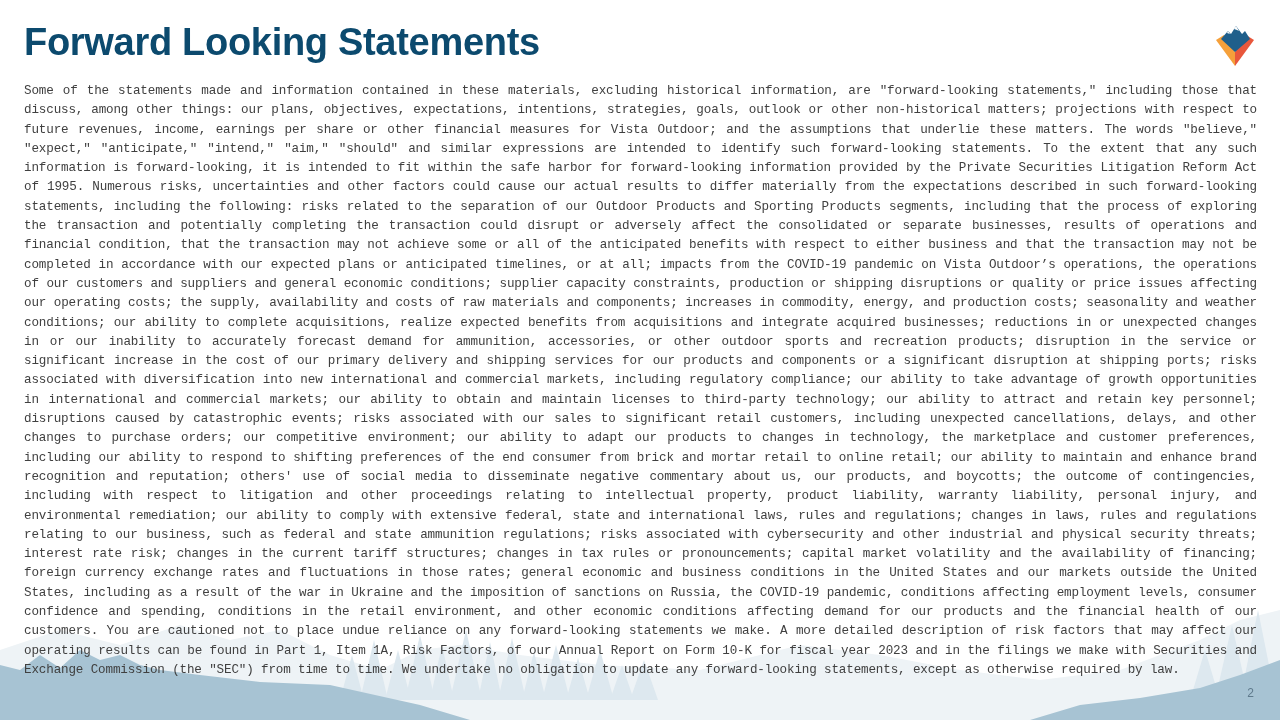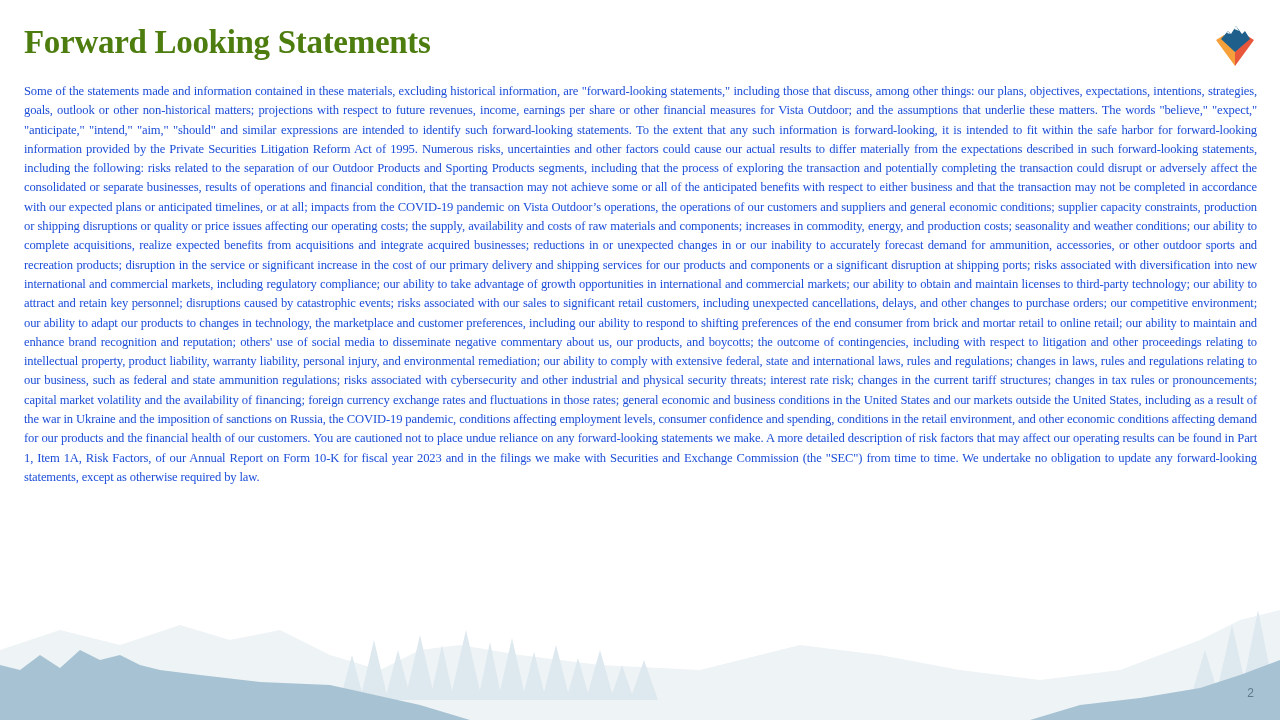--- a/index.html
+++ b/index.html
@@ -3,29 +3,29 @@
   <meta charset="utf-8">
   <style>
     html, body { margin: 0; padding: 0; }
     body {
       width: 1280px; height: 720px; overflow: hidden; position: relative;
       background: #ffffff;
       font-family: "Liberation Sans", "DejaVu Sans", sans-serif;
     }
     .title {
       position: absolute; left: 24px; top: 22px;
-      font-family: Liberation Serif, serif;
-      font-weight: bold; font-size: 33px; color: #4d7c0f;
+      font-family: Liberation Sans, sans-serif;
+      font-weight: bold; font-size: 38px; color: #0c4a6e;
       letter-spacing: -0.3px; margin: 0; line-height: 40px;
     }
     .logo { position: absolute; left: 1212px; top: 22px; width: 46px; height: 46px; }
     .body-text {
       position: absolute; left: 24px; top: 82px; width: 1233px;
-      font-family: Liberation Serif, serif;
-      font-size: 12.6px; line-height: 19.3px; color: #1d4ed8;
+      font-family: Liberation Mono, monospace;
+      font-size: 12.6px; line-height: 19.3px; color: #404040;
       text-align: justify; z-index: 2; margin: 0;
       font-stretch: condensed; letter-spacing: -0.15px;
     }
     .landscape { position: absolute; left: 0; bottom: 0; width: 1280px; height: 110px; z-index: 1; }
     .page-num {
       position: absolute; right: 26px; bottom: 20px; z-index: 3;
       font-size: 12px; color: #5f7a8c; font-family: "Liberation Sans", sans-serif;
     }
   </style>
 </head>

